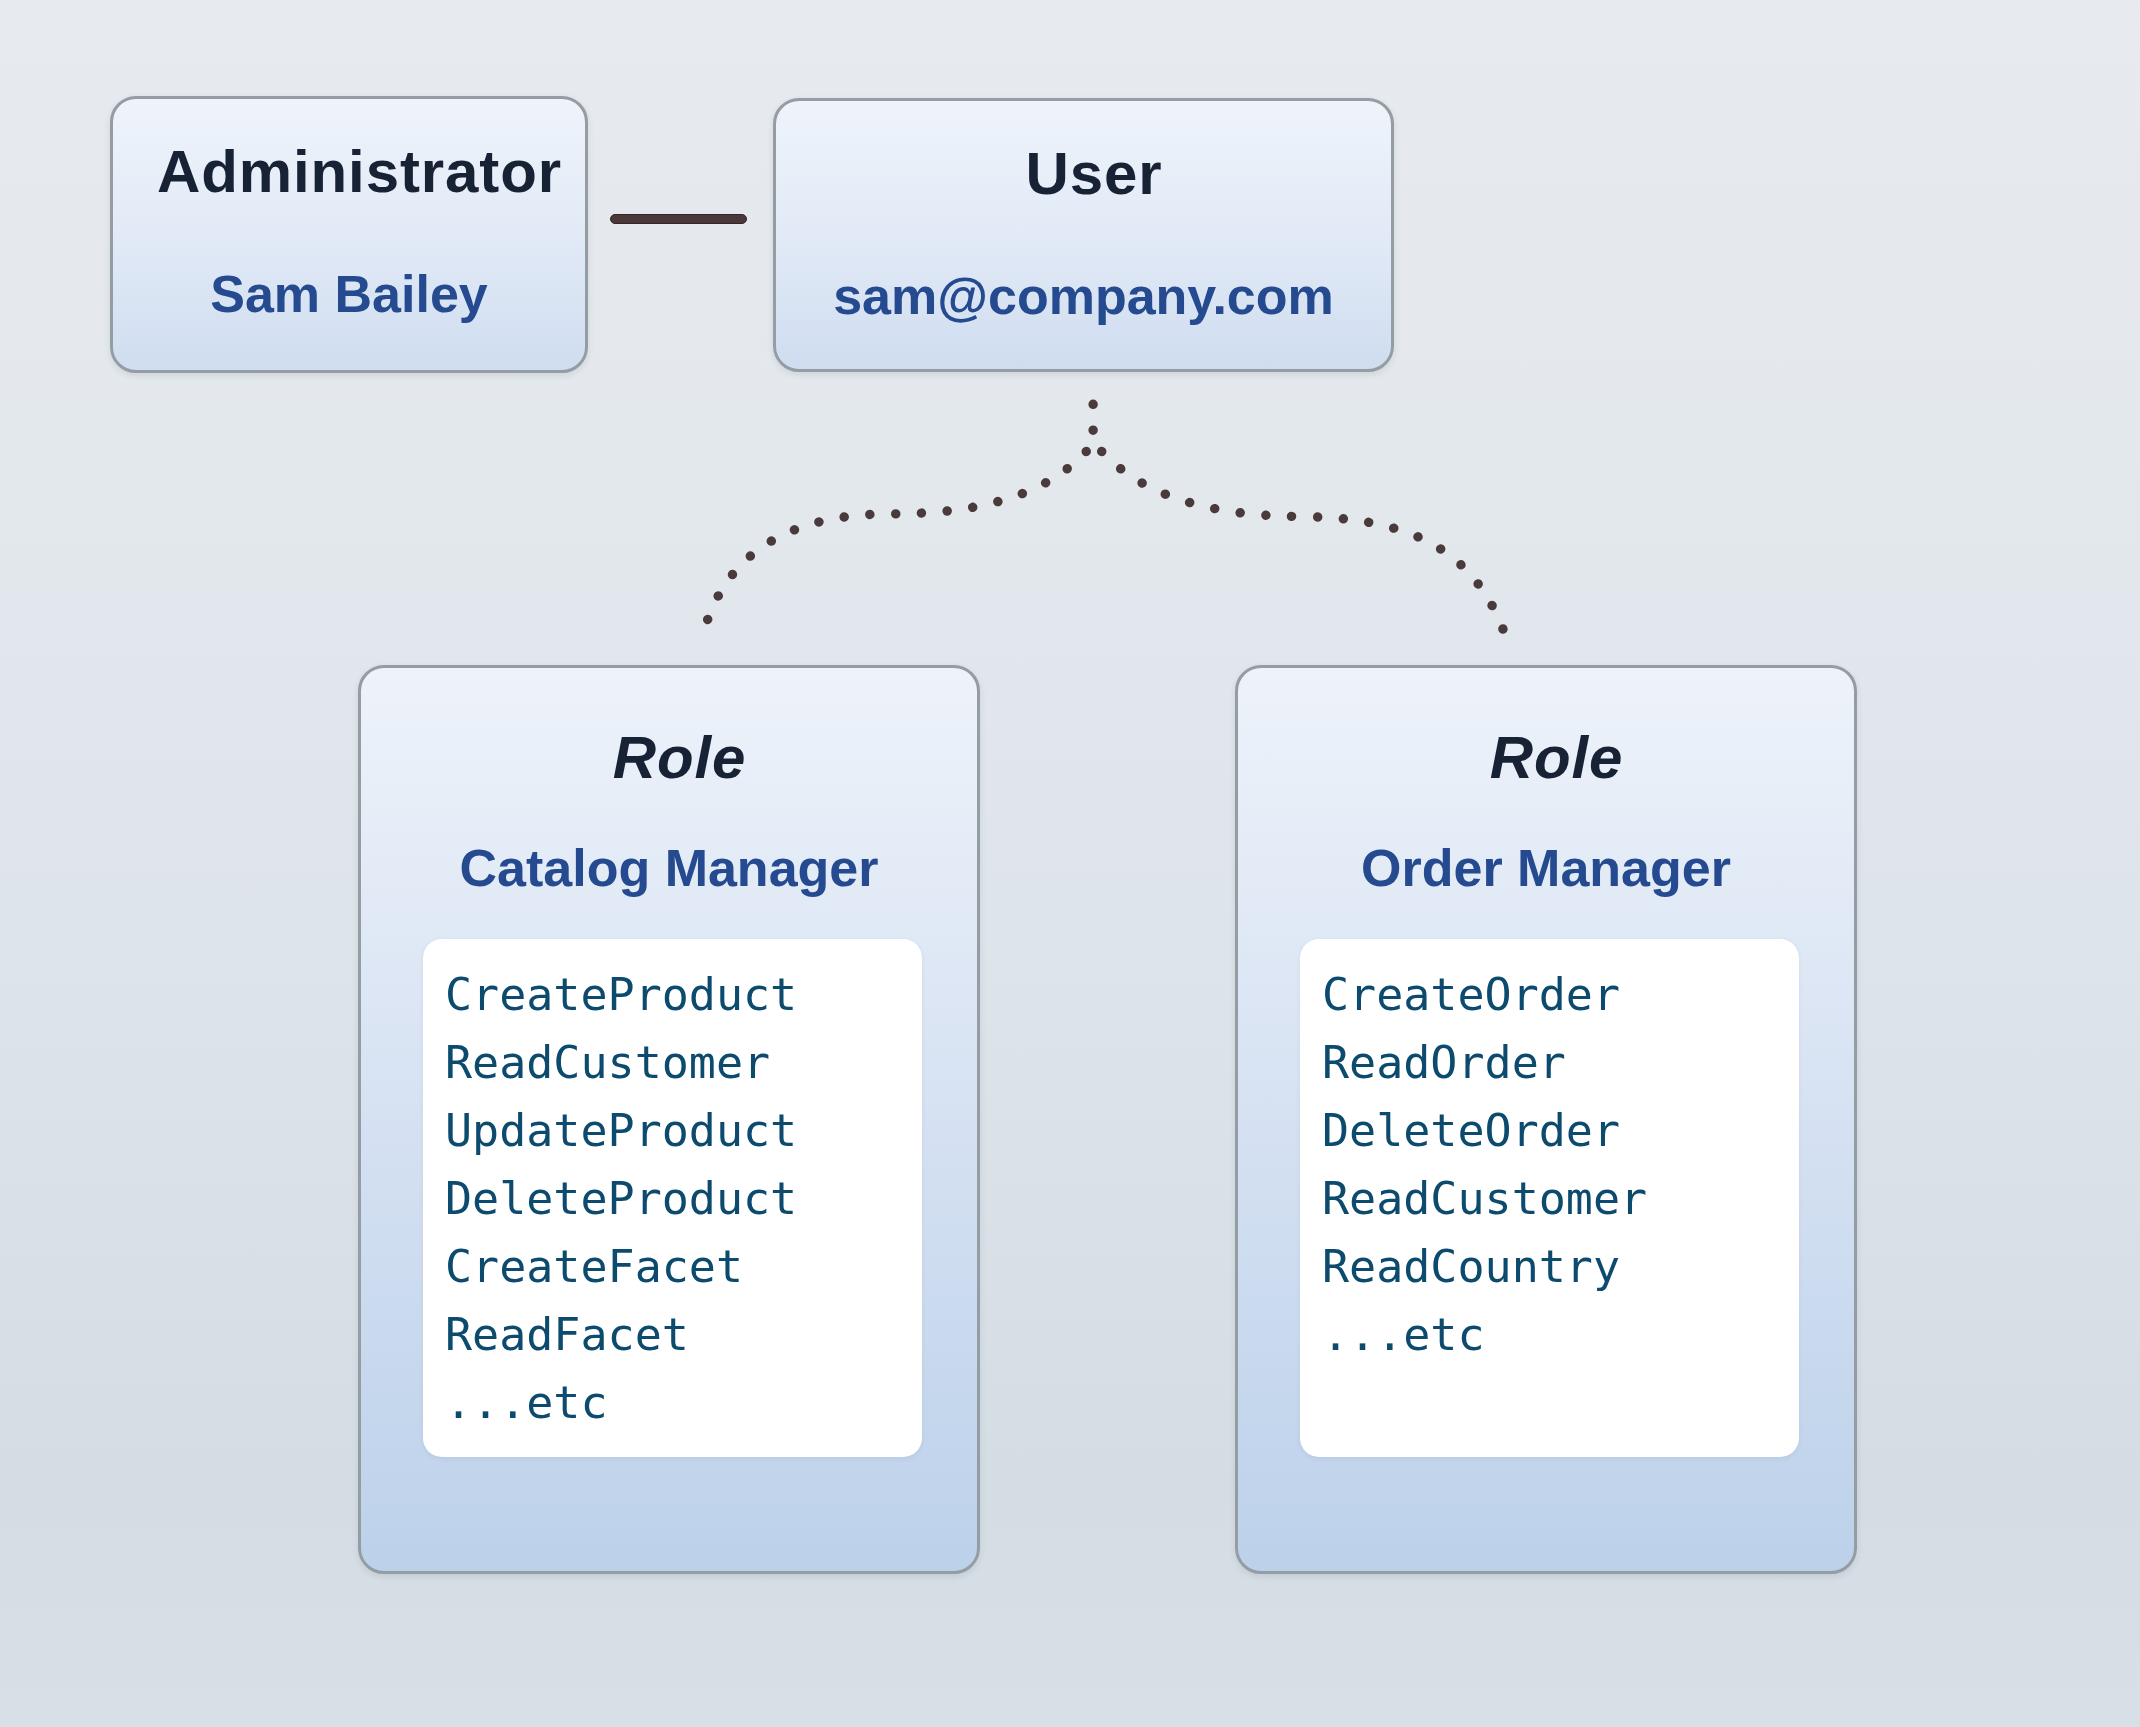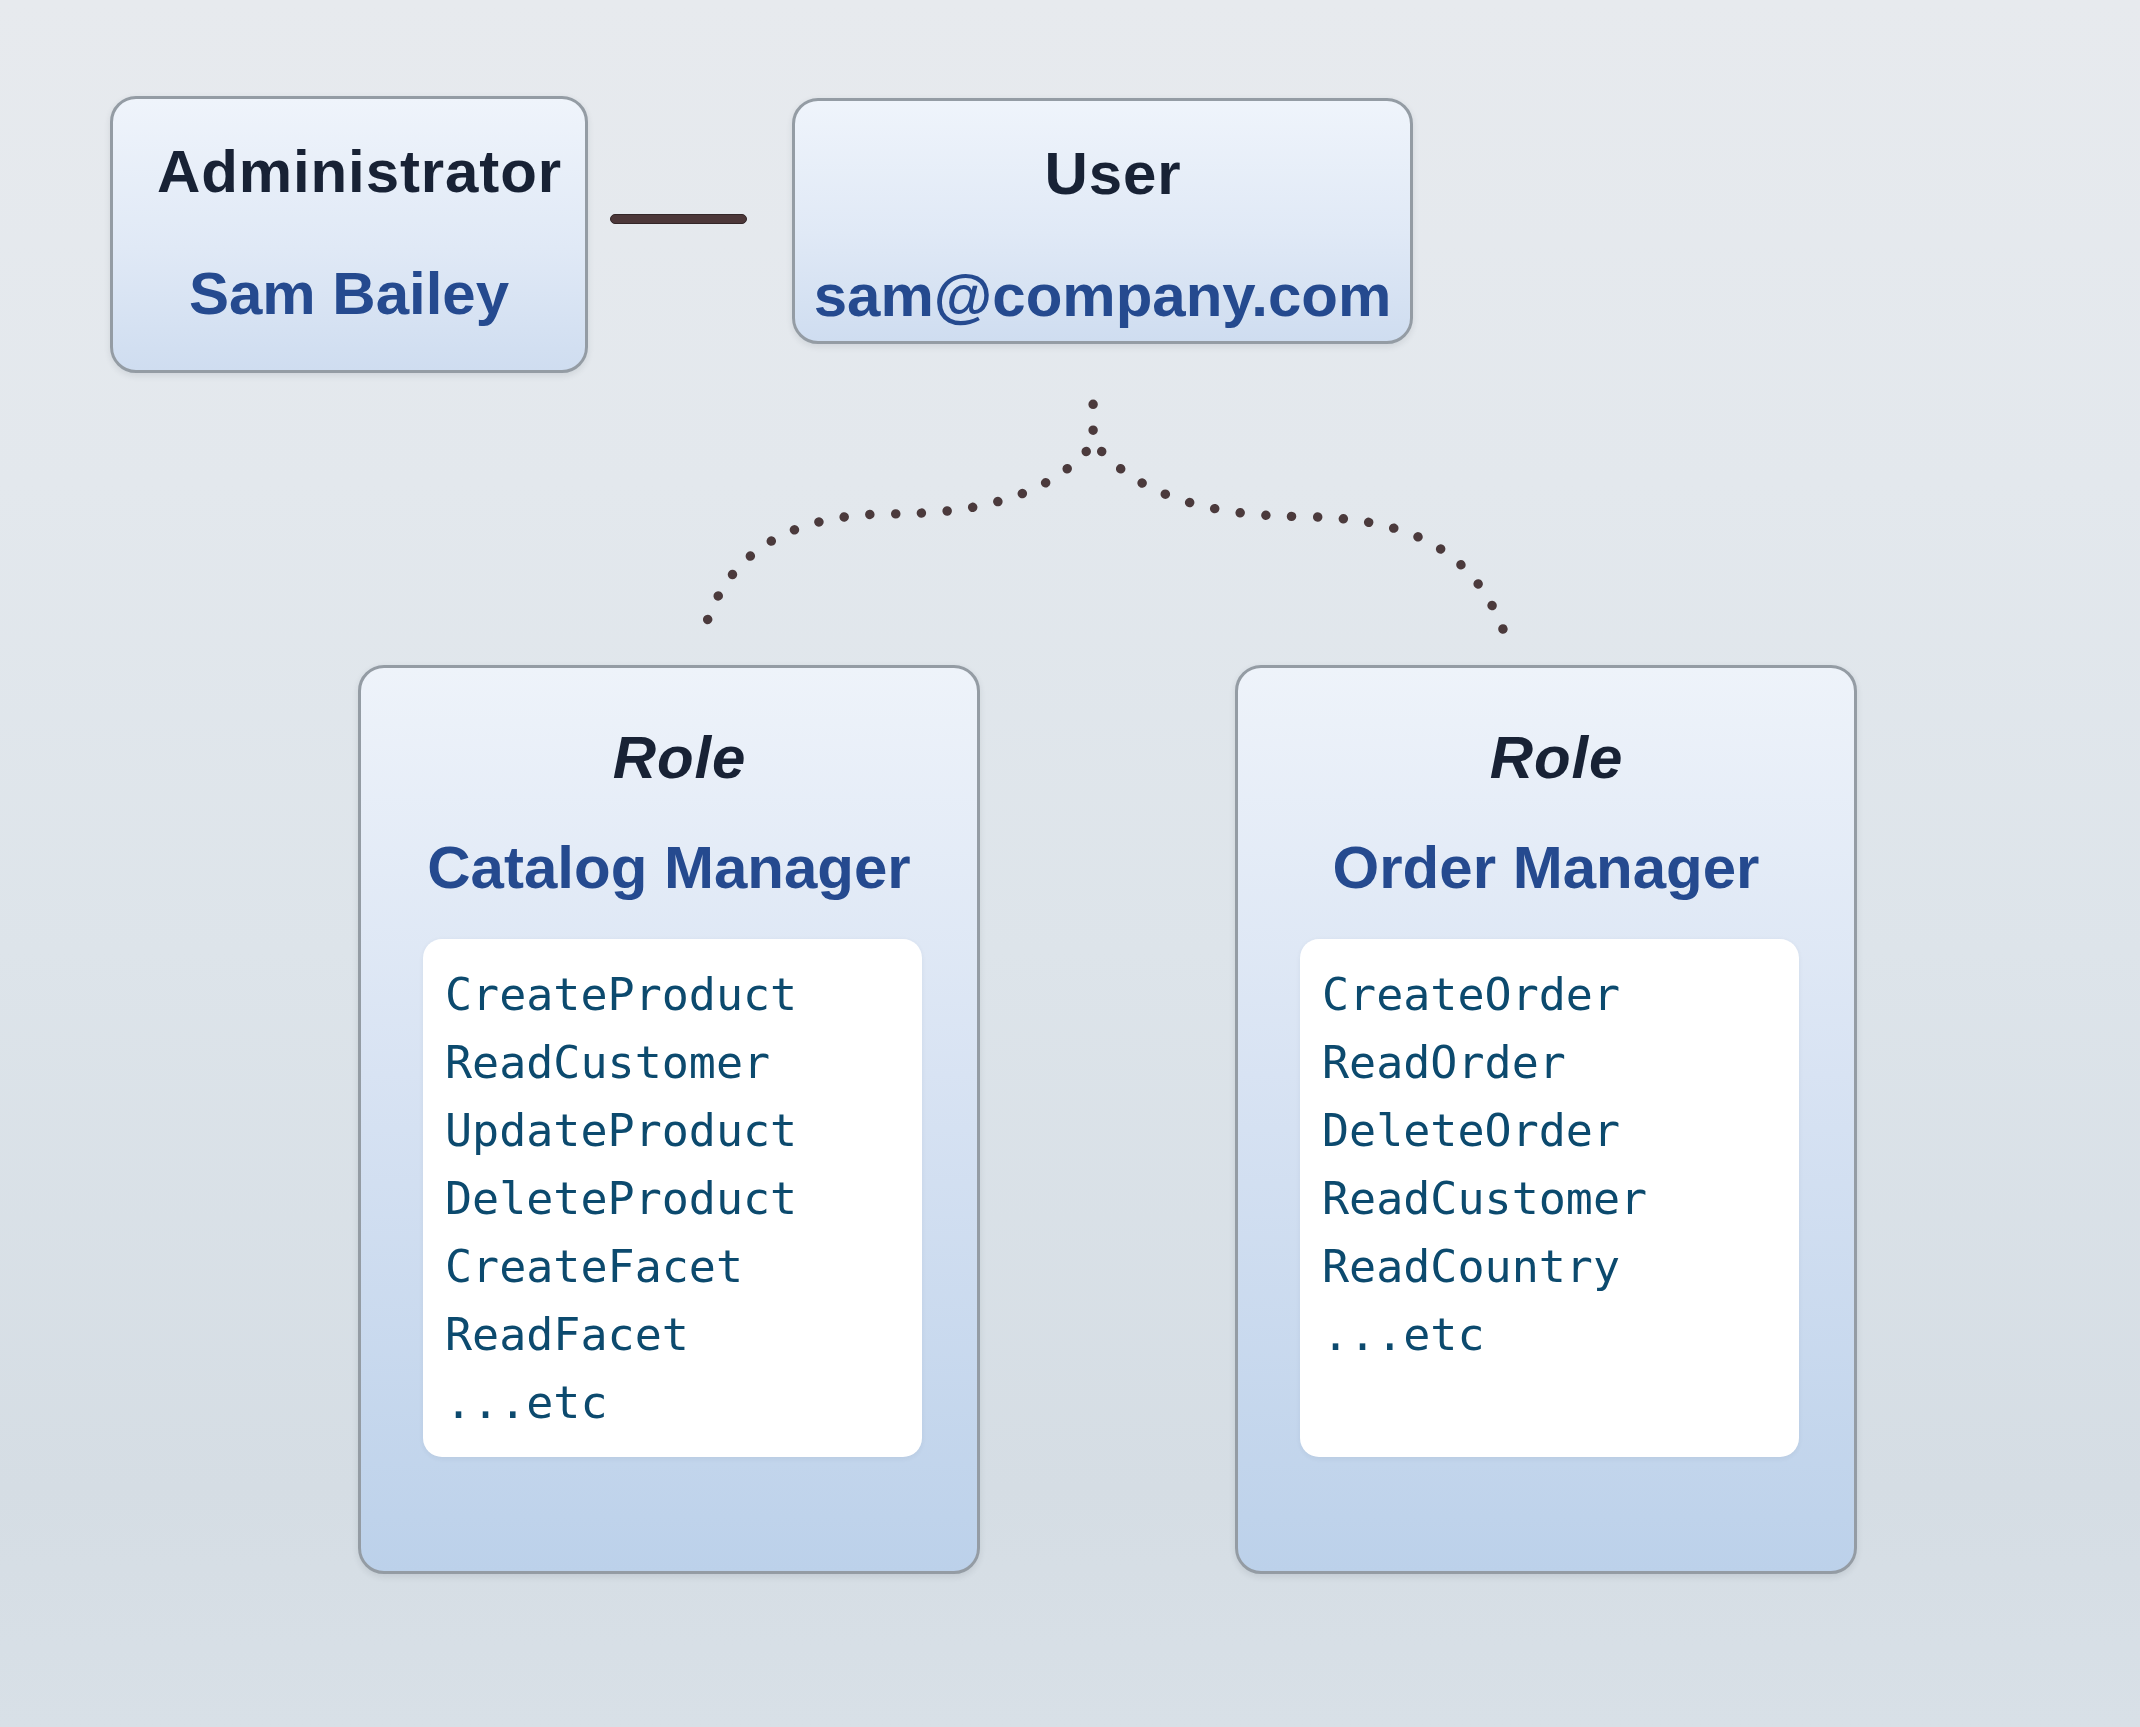--- a/index.html
+++ b/index.html
@@ -24,26 +24,26 @@
     background:linear-gradient(180deg,#eff4fb 0%,#e0e9f6 55%,#cfddf0 100%);
   }
   .role-box{
     background:linear-gradient(180deg,#eef3fa 0%,#d8e3f3 45%,#bcd1ea 100%);
   }
   .box-title{
     font-size:60px;font-weight:700;line-height:60px;
     color:#182235;letter-spacing:0.9px;margin-left:21px;
   }
   .box-name{
-    font-size:60px;font-weight:700;line-height:60px;
+    font-size:52px;font-weight:700;line-height:60px;
     color:#254a8f;letter-spacing:0px;
   }
 
   #admin-box{left:110px;top:96px;width:478px;height:277px;}
-  #user-box{left:792px;top:98px;width:621px;height:246px;}
+  #user-box{left:773px;top:98px;width:621px;height:274px;}
   .entity-box .box-title{margin-top:43px;}
   .entity-box .box-name{margin-top:62px;}
 
   #role-box-left{left:358px;top:665px;width:622px;height:909px;}
   #role-box-right{left:1235px;top:665px;width:622px;height:909px;}
   .role-box .box-title{margin-top:60px;font-style:italic;}
   .role-box .box-name{margin-top:50px;}
 
   
   .perm-card{

